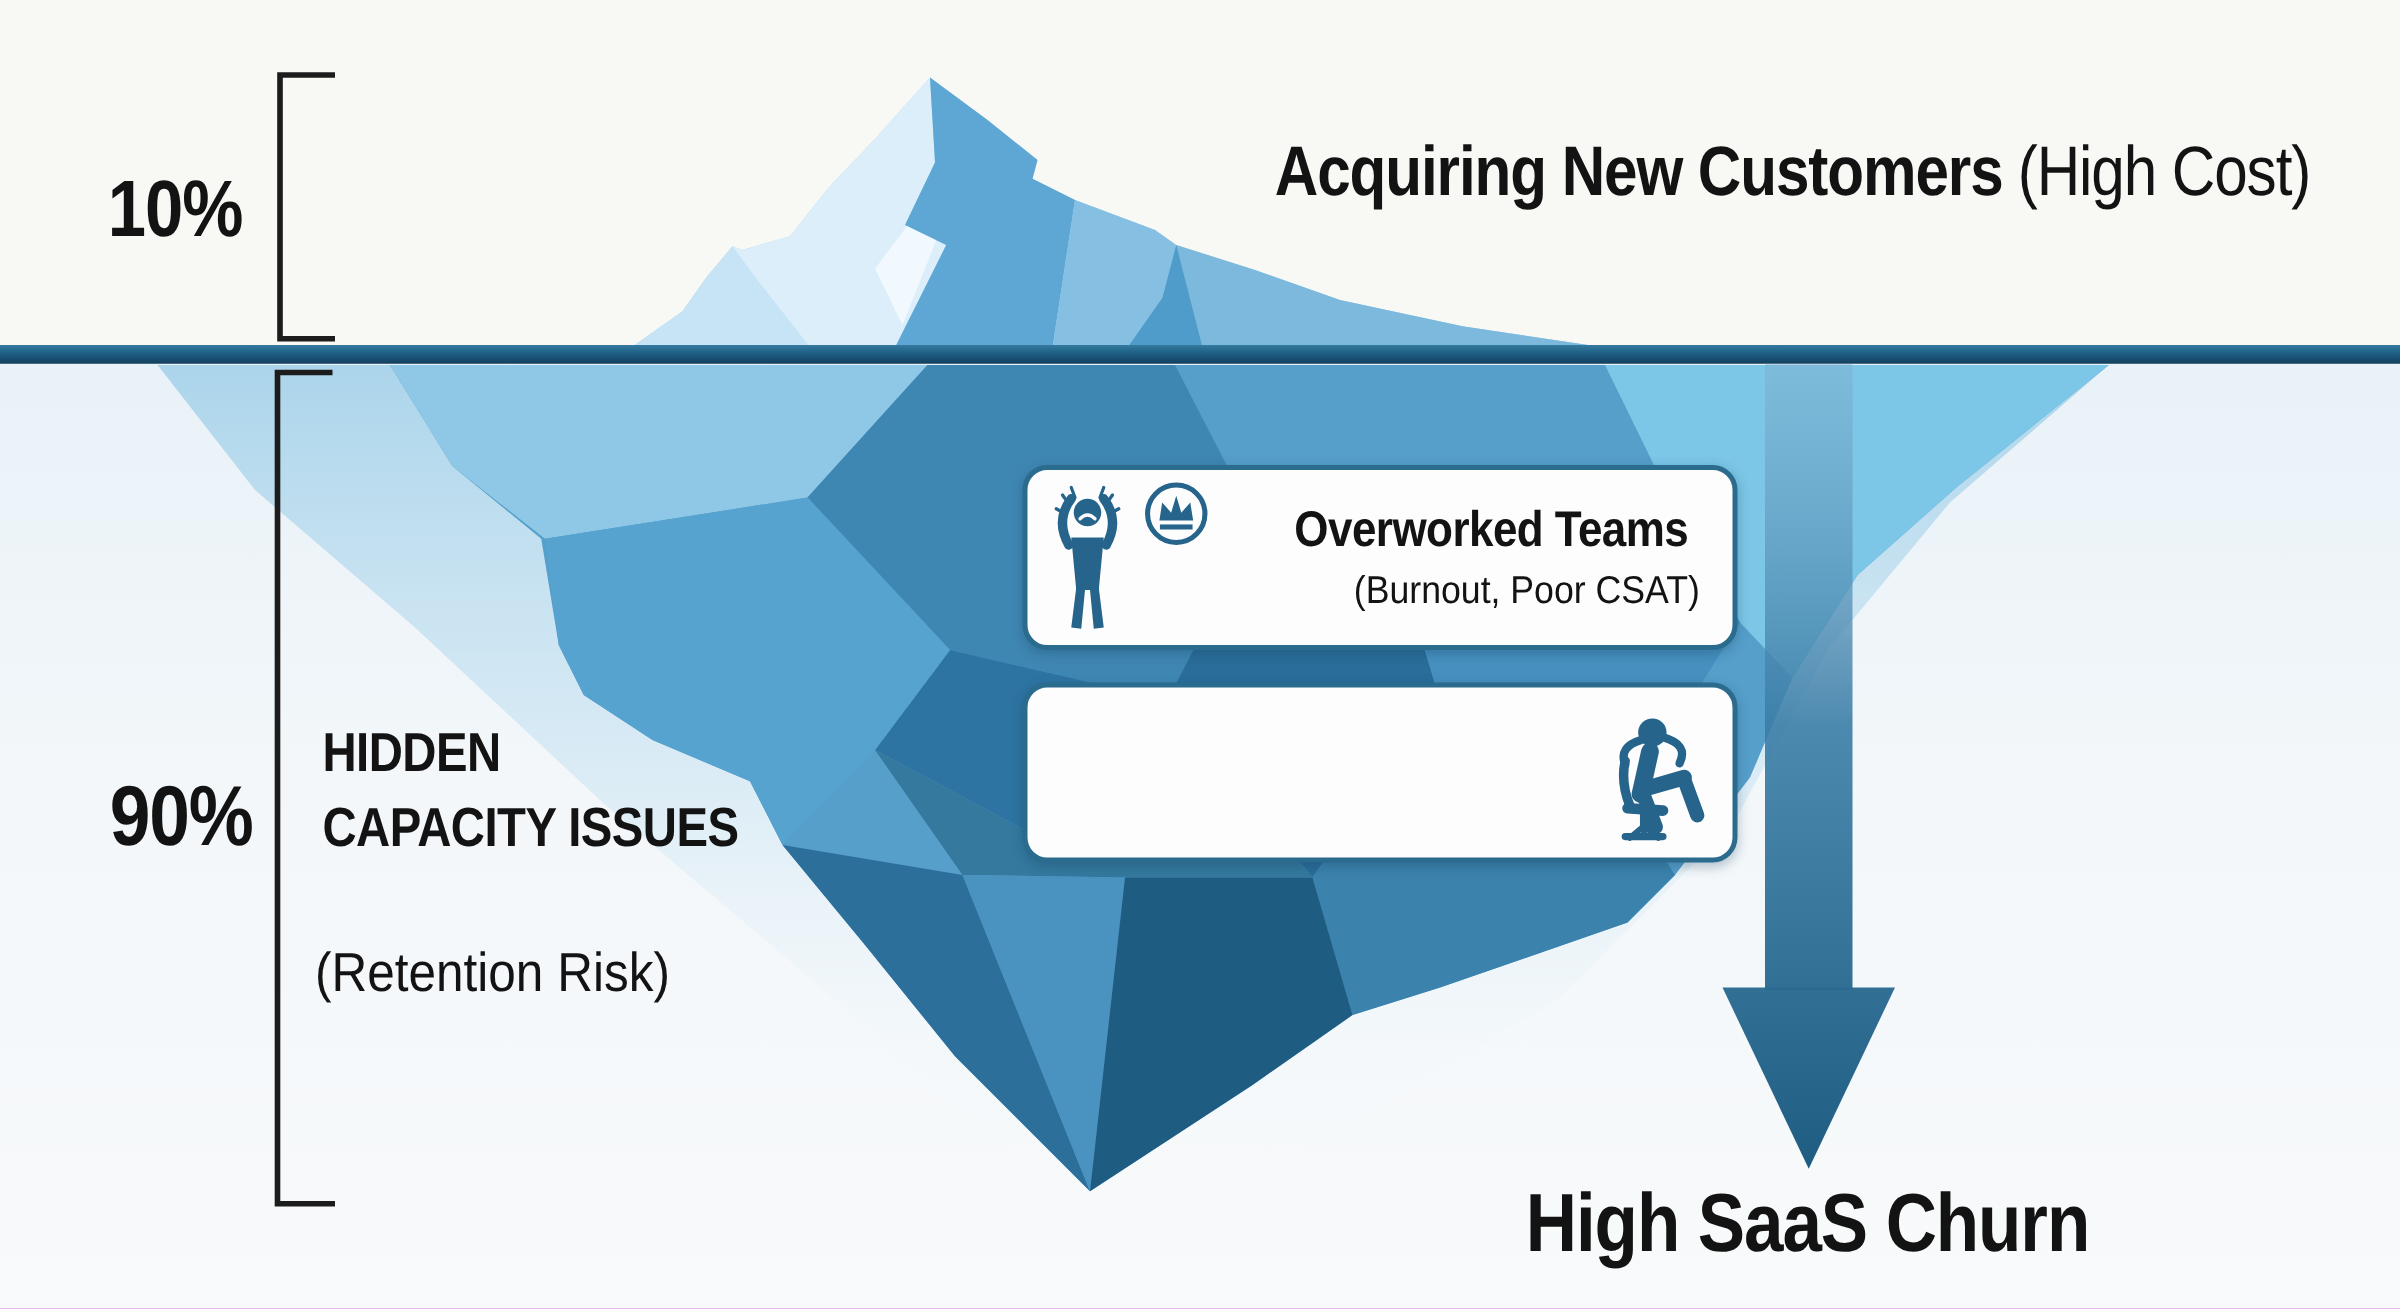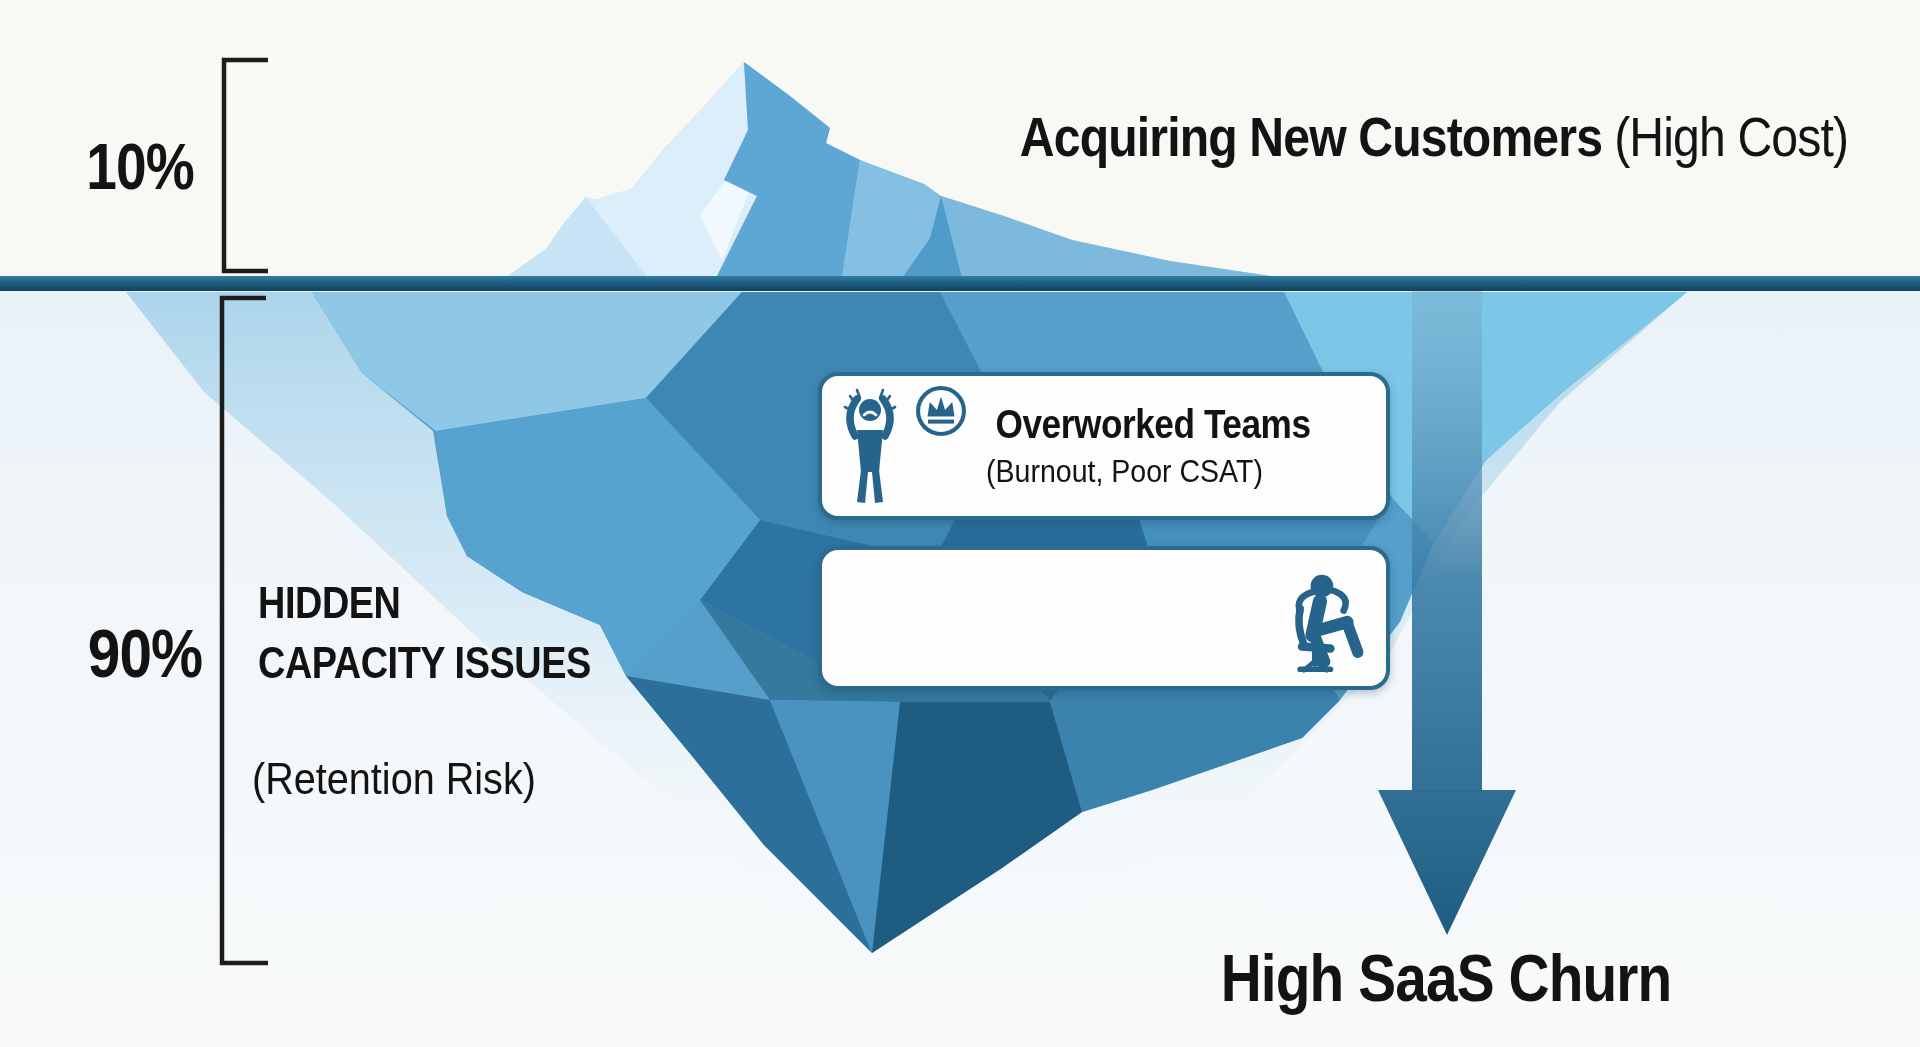--- a/index.html
+++ b/index.html
@@ -22,21 +22,21 @@
   .churn{font-size:66px;font-weight:700;letter-spacing:-1px;}
   .card{
     position:absolute;left:818px;width:572px;
     background:#fdfdfd;border:4px solid #2b6b8d;border-radius:20px;
     box-shadow:0 3px 9px rgba(21,64,94,.30);
     display:flex;align-items:center;box-sizing:border-box;
   }
   .card1{top:372px;height:148px;padding:0 14px 0 18px;}
   .card2{top:546px;height:144px;padding:0 14px 0 24px;}
   .card .text-col{display:flex;flex-direction:column;justify-content:center;gap:7px;flex:1;}
-  .card1 .text-col{align-items:flex-start;margin-left:6px;}
+  .card1 .text-col{align-items:flex-end;margin-left:6px;}
   .card2 .text-col{align-items:flex-start;}
   .card-title{font-size:40px;font-weight:700;letter-spacing:-0.5px;transform:scaleX(0.88);}
   .card-sub{font-size:31px;font-weight:400;transform:scaleX(0.92);}
   .card1 .card-title,.card1 .card-sub{transform-origin:center;}
   .card2 .card-title,.card2 .card-sub{transform-origin:left center;}
   .icon-wrap{display:flex;align-items:center;}
   .relaxed-abs{position:absolute;right:14px;top:16px;}
 </style>
 </head>
 <body>

